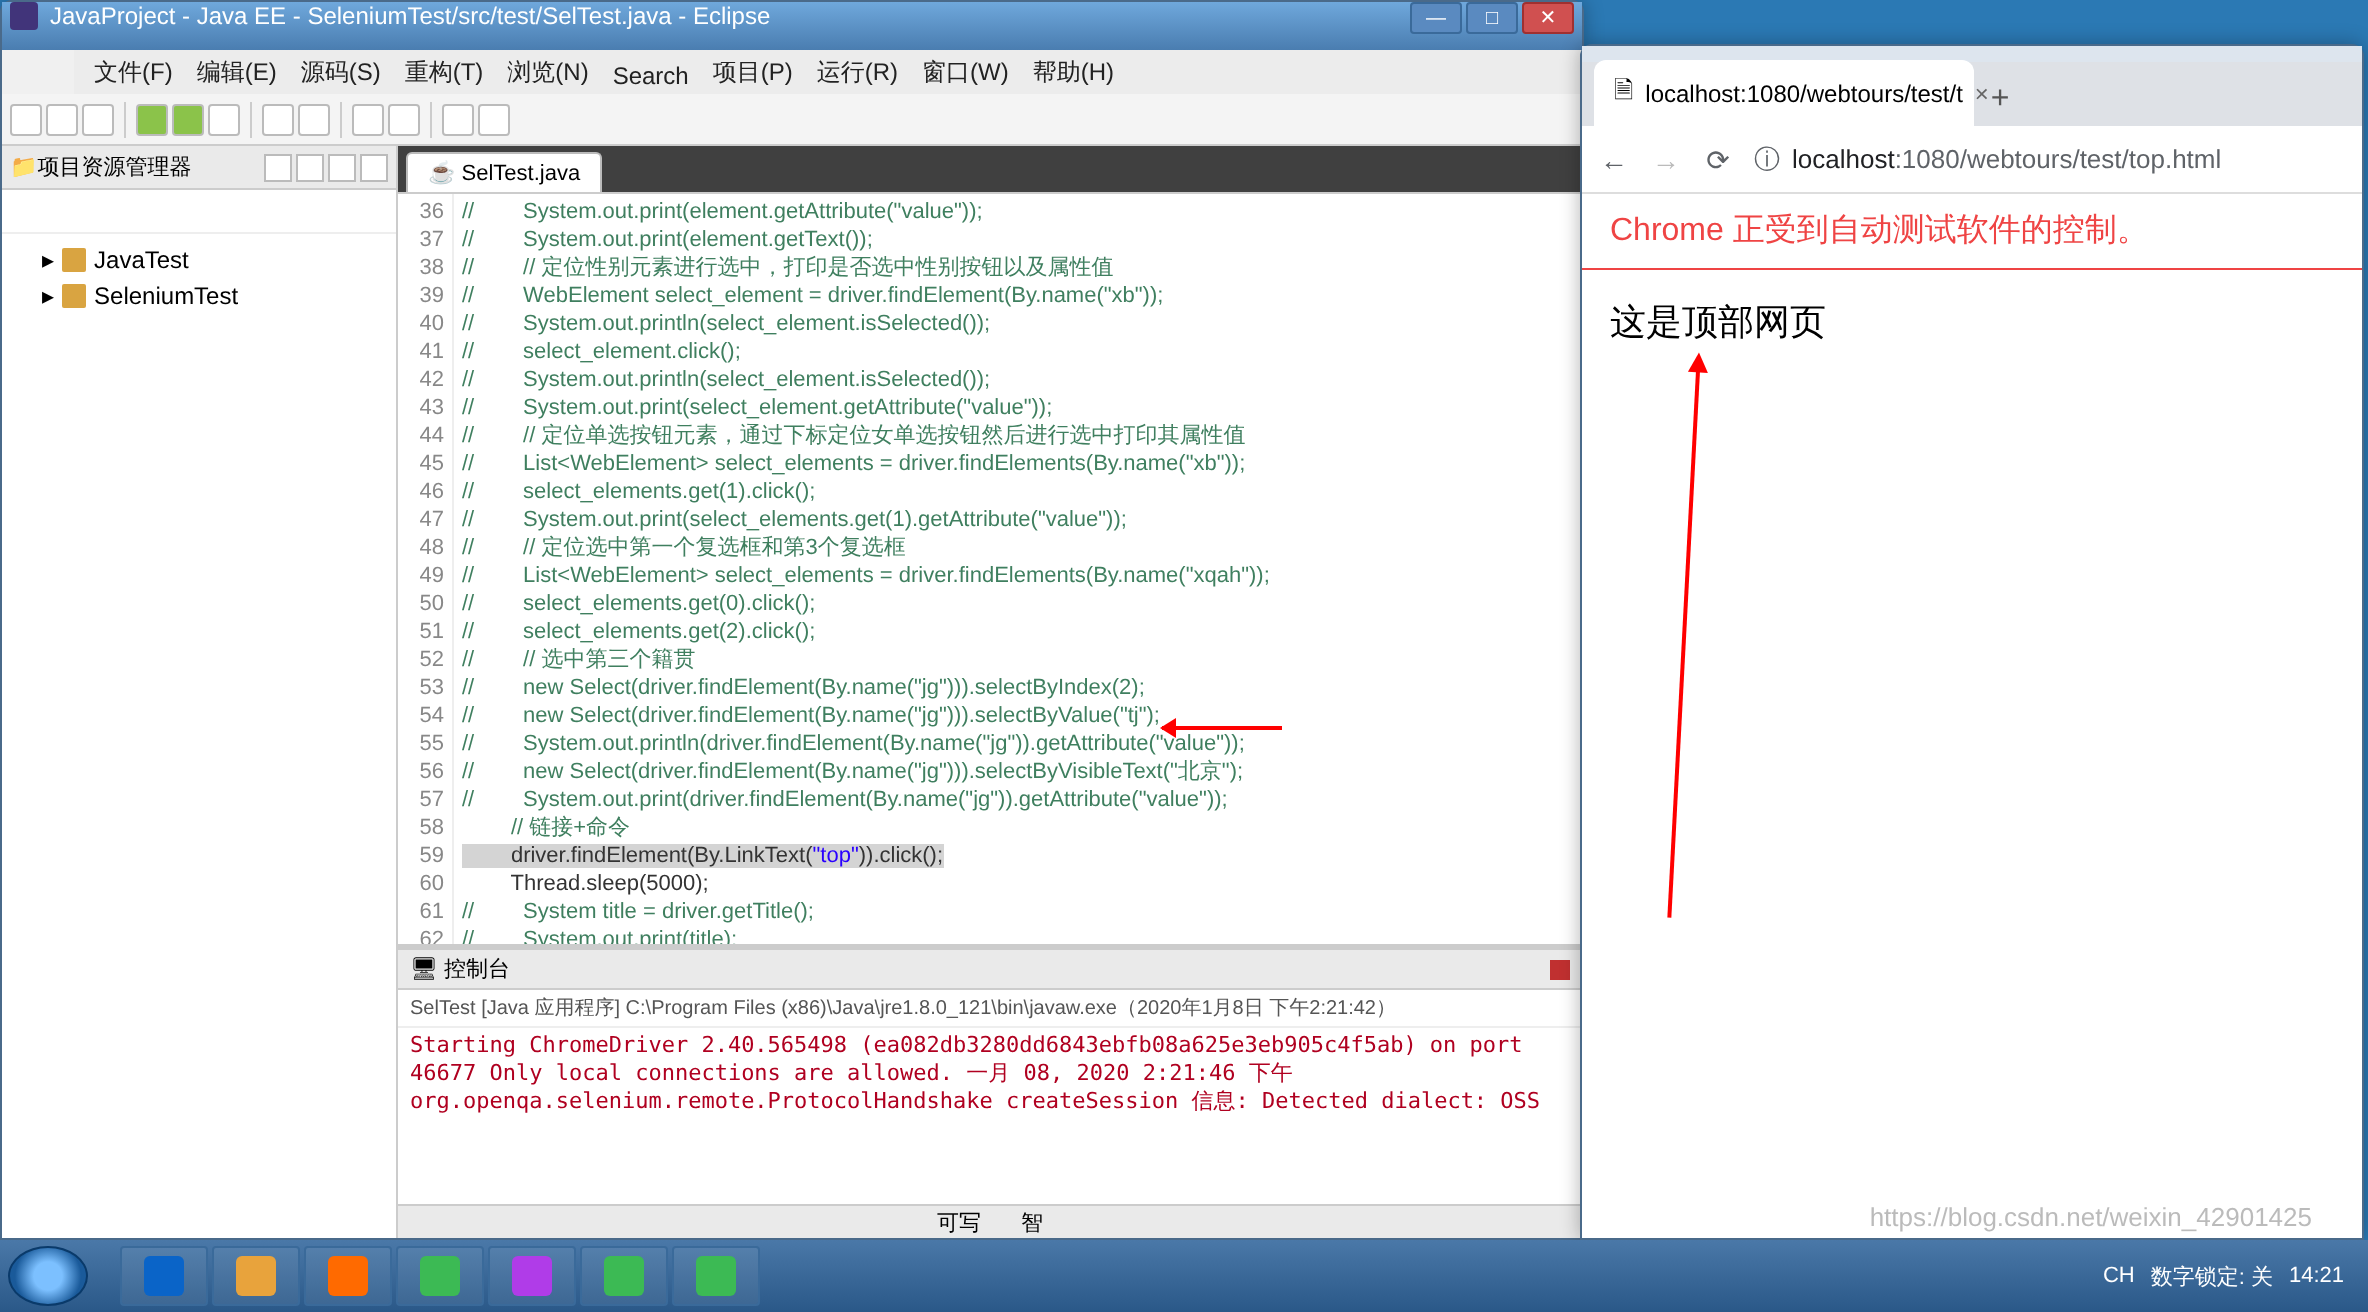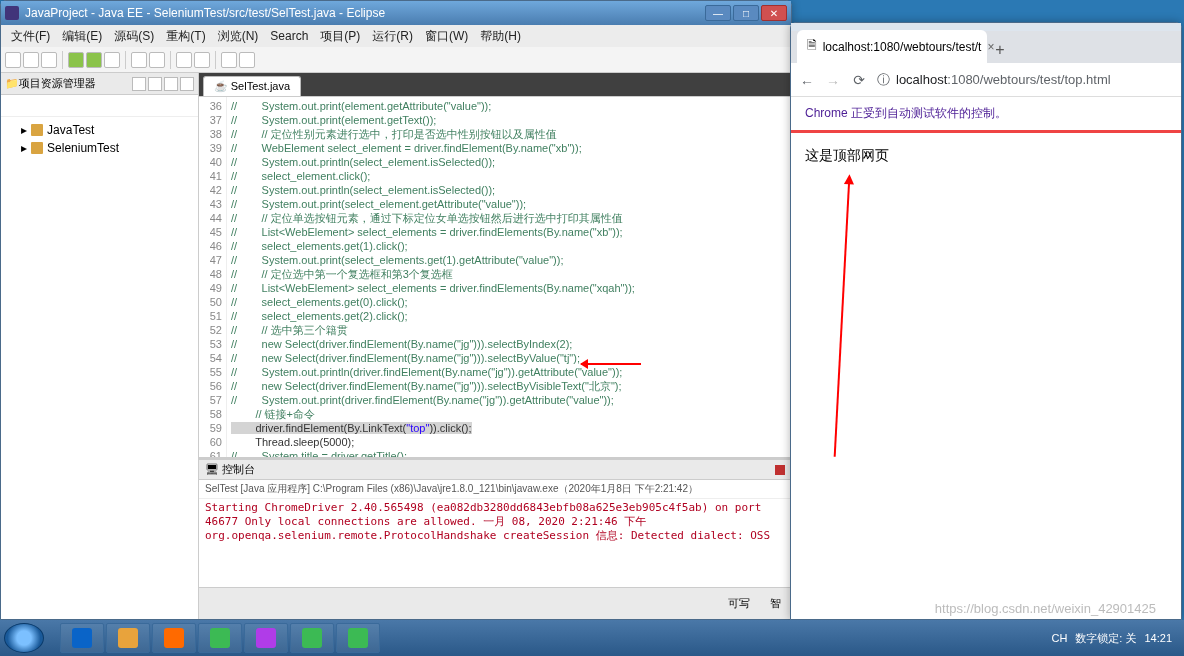--- a/index.html
+++ b/index.html
@@ -1,24 +1,24 @@
 <!DOCTYPE html>
 <html><head>
 <meta charset="utf-8">
 <style>
 * { margin: 0; padding: 0; box-sizing: border-box; font-family: "Microsoft YaHei", Tahoma, sans-serif; }
 body { width: 1184px; height: 656px; background: #2b79b4; overflow: hidden; position: relative; font-size: 12px; }
 .win7-window { position: absolute; background: linear-gradient(#e8f0f8, #d8e4f0); border: 1px solid #4a6a8a; border-radius: 6px 6px 0 0; box-shadow: 0 0 10px rgba(0,0,0,.3); }
 .eclipse { left: 0; top: 0; width: 792px; height: 620px; background: #f0f0f0; display: flex; flex-direction: column; }
-.titlebar { height: 24px; display: flex; align-items: center; padding: 0 4px; background: linear-gradient(#6fa8dc, #4a7db0); color: #fff; font-size: 12px; }
+.titlebar { height: 24px; display: flex; padding: 0 4px; background: linear-gradient(#6fa8dc, #4a7db0); color: #fff; font-size: 12px; }
 .titlebar .t-icon { width: 14px; height: 14px; background: #41347a; border-radius: 2px; margin-right: 6px; }
 .winbtns { margin-left: auto; display: flex; gap: 2px; }
 .winbtn { width: 26px; height: 16px; background: #5a8ac0; border: 1px solid #3a6a9a; border-radius: 2px; display: flex; align-items: center; justify-content: center; color: #fff; font-size: 10px; }
 .winbtn.close { background: #d05050; border-color: #a03030; }
-.menubar { height: 22px; background: #ececec; display: flex; align-items: center; padding: 0 4px; font-size: 12px; color: #222; }
+.menubar { height: 22px; background: #ececec; display: flex; align-items: flex-end; padding: 0 4px; font-size: 12px; color: #222; margin-left: 36px; }
 .menubar span { padding: 2px 6px; }
 .toolbar { height: 26px; background: #f4f4f4; border-bottom: 1px solid #ccc; display: flex; align-items: center; padding: 0 4px; gap: 2px; }
 .tbicon { width: 16px; height: 16px; border: 1px solid #bbb; background: #fff; border-radius: 2px; }
 .tbsep { width: 1px; height: 18px; background: #ccc; margin: 0 3px; }
 .ecl-body { flex: 1; display: flex; min-height: 0; }
 .explorer { width: 198px; border-right: 1px solid #ccc; display: flex; flex-direction: column; background: #fff; }
 .view-header { height: 22px; background: #eaeaea; border-bottom: 1px solid #ccc; display: flex; align-items: center; padding: 0 4px; font-size: 11px; }
 .view-header .lbl { flex: 1; }
 .view-header .mini { width: 14px; height: 14px; border: 1px solid #bbb; margin-left: 2px; background: #fff; }
 .view-toolbar { height: 22px; display: flex; justify-content: flex-end; align-items: center; padding: 0 4px; gap: 2px; border-bottom: 1px solid #eee; }
@@ -36,34 +36,34 @@
 .code .i { }
 .hilite { background: #d4d4d4; }
 .arrow-left { position: absolute; left: 580px; top: 362px; pointer-events: none; }
 .arrow-left::before { content: ""; display: block; width: 60px; height: 2px; background: #ff0000; }
 .arrow-left::after { content: ""; position: absolute; left: -6px; top: -4px; border: 5px solid transparent; border-right: 8px solid #ff0000; }
 .console { height: 130px; border-top: 3px solid #ccc; display: flex; flex-direction: column; background: #fff; }
 .console .chead { height: 20px; background: #eaeaea; border-bottom: 1px solid #ccc; display: flex; align-items: center; padding: 0 6px; font-size: 11px; }
 .console .chead .sq { width: 10px; height: 10px; background: #c03030; margin-left: auto; }
 .console .cinfo { padding: 2px 6px; font-size: 10px; color: #555; border-bottom: 1px solid #eee; }
 .console .cbody { flex: 1; padding: 2px 6px; font-family: Consolas, monospace; font-size: 11px; line-height: 14px; color: #b00020; overflow: hidden; }
-.statusbar { height: 32px; background: #eaeaea; border-top: 1px solid #ccc; display: flex; align-items: center; justify-content: flex-end; padding: 0 10px; gap: 20px; font-size: 11px; }
+.statusbar { height: 17px; background: #eaeaea; border-top: 1px solid #ccc; display: flex; align-items: center; justify-content: center; padding: 0 10px; gap: 20px; font-size: 11px; }
 
 .chrome { left: 790px; top: 22px; width: 392px; height: 598px; background: #fff; display: flex; flex-direction: column; }
 .chrome-top { height: 8px; background: #dde5ee; }
 .chrome-tabs { height: 32px; background: #dee1e6; display: flex; align-items: flex-end; padding: 0 6px; }
 .ctab { background: #fff; border-radius: 6px 6px 0 0; padding: 6px 10px; font-size: 12px; display: flex; align-items: center; gap: 6px; width: 190px; }
 .ctab .x { margin-left: auto; color: #666; }
 .ctab-new { width: 26px; height: 26px; display: flex; align-items: center; justify-content: center; color: #555; font-size: 16px; }
 .chrome-addr { height: 34px; background: #fff; border-bottom: 1px solid #ddd; display: flex; align-items: center; padding: 0 8px; gap: 10px; }
 .nav-ico { width: 16px; text-align: center; color: #5f6368; font-size: 14px; }
 .url-field { flex: 1; display: flex; align-items: center; gap: 6px; color: #5f6368; font-size: 13px; }
 .url-field .host { color: #202124; }
-.chrome-info { padding: 8px 14px; font-size: 12px; color: #4c1d95; border-bottom: 3px solid #ef4444; }
-.chrome-body { flex: 1; padding: 14px; font-size: 14px; position: relative; }
+.chrome-info { padding: 8px 14px; font-size: 16px; color: #ef4444; border-bottom: 1px solid #ef4444; }
+.chrome-body { flex: 1; padding: 14px; font-size: 18px; position: relative; }
 .red-arrow-up { position: absolute; left: 50px; top: 44px; width: 2px; height: 280px; background: #ff0000; transform: rotate(3deg); }
 .red-arrow-up::before { content: ""; position: absolute; top: -8px; left: -4px; border: 5px solid transparent; border-bottom: 10px solid #ff0000; }
 
 .taskbar { position: absolute; left: 0; bottom: 0; width: 100%; height: 36px; background: linear-gradient(#4a78a8, #2a5888); display: flex; align-items: center; padding: 0 4px; gap: 16px; }
 .start { width: 40px; height: 30px; background: radial-gradient(circle, #7cc0ff 30%, #1a5a9a 70%); border-radius: 50%; border: 1px solid #0a3a6a; }
 .task { width: 44px; height: 30px; border: 1px solid #3a6a9a; border-radius: 2px; display: flex; align-items: center; justify-content: center; background: rgba(255,255,255,.08); }
 .task .ico { width: 20px; height: 20px; border-radius: 3px; }
 .tray { margin-left: auto; display: flex; align-items: center; gap: 8px; color: #fff; font-size: 11px; padding-right: 8px; }
 .watermark { position: absolute; right: 28px; bottom: 40px; color: rgba(120,120,120,.5); font-size: 13px; }
 </style>

